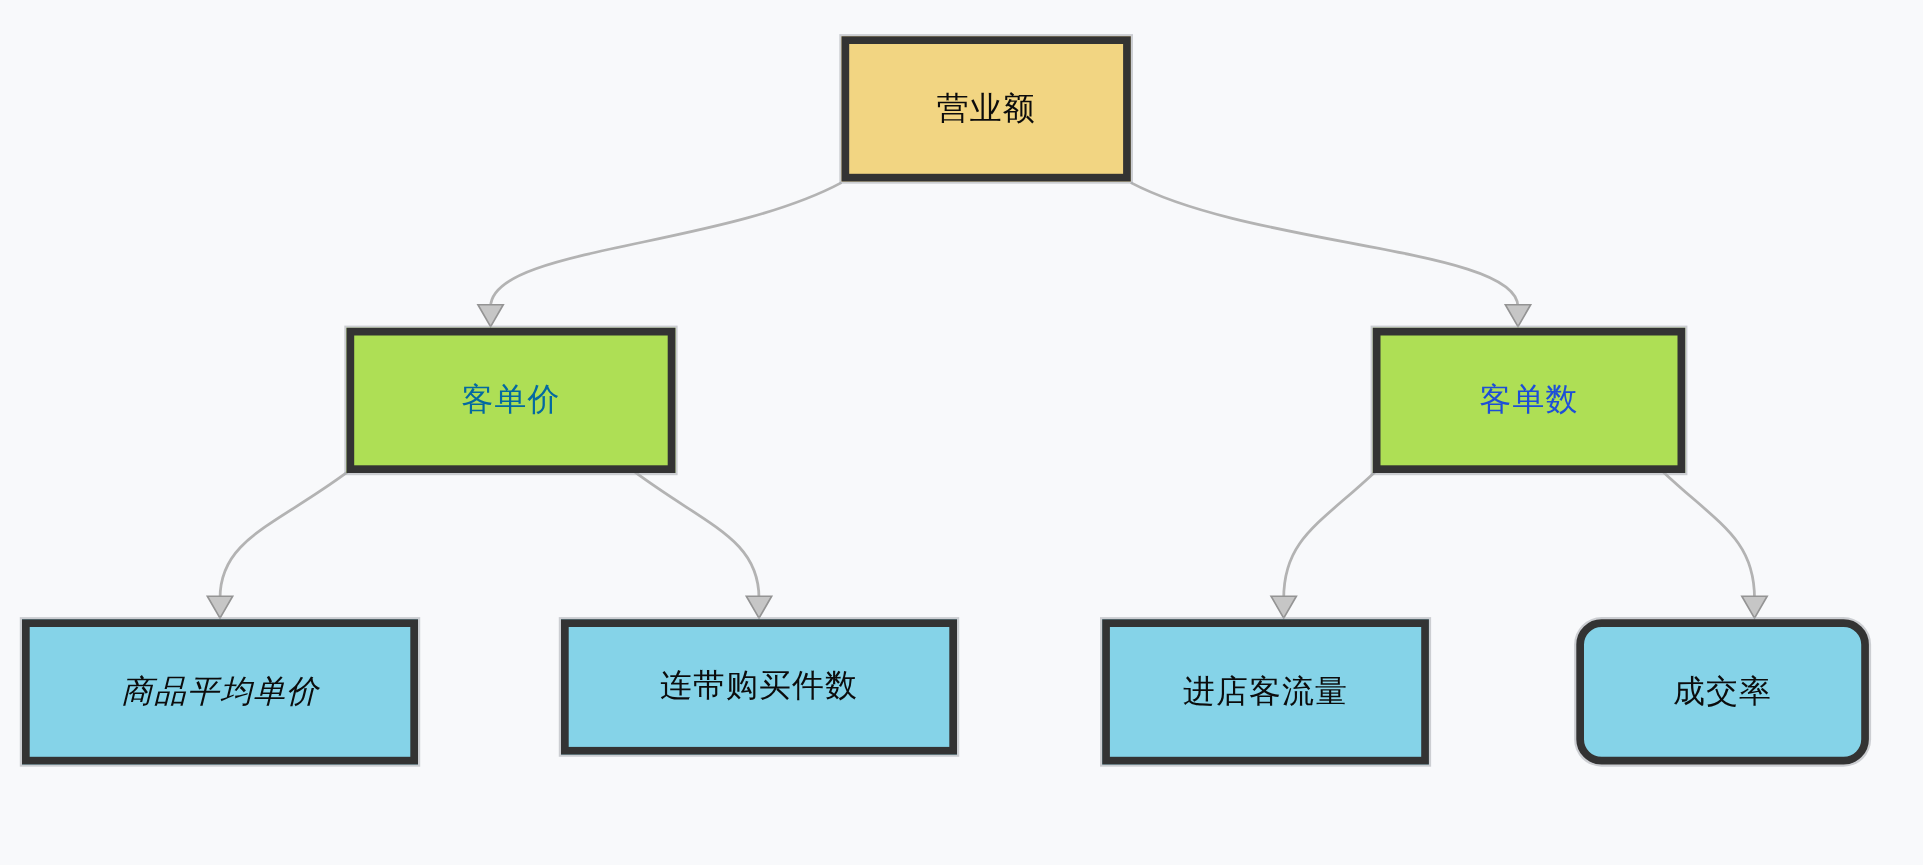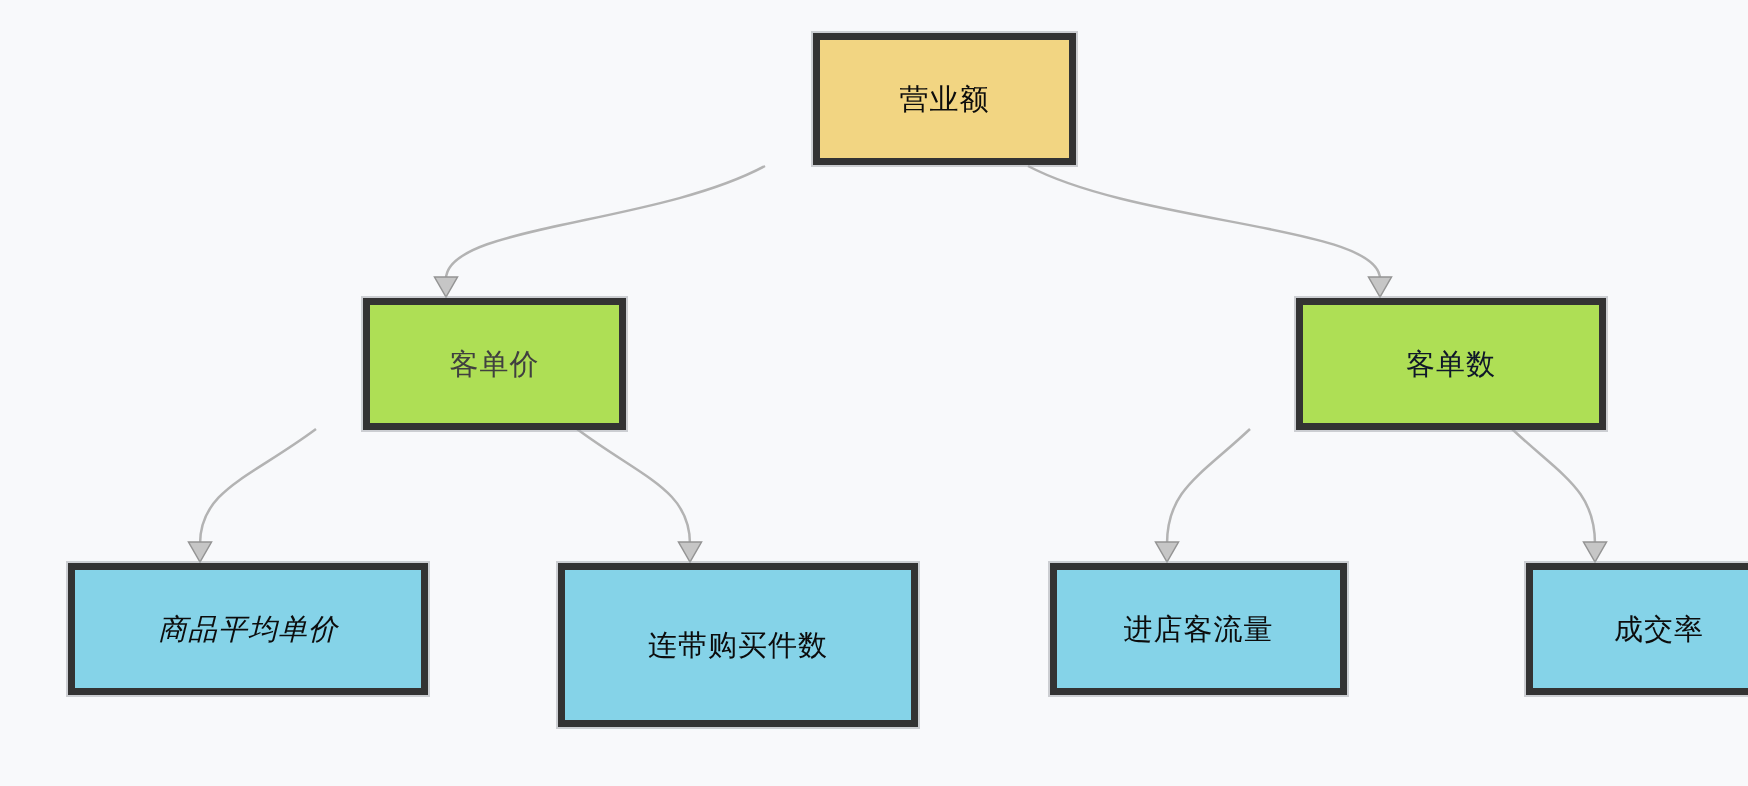--- a/index.html
+++ b/index.html
@@ -22,21 +22,20 @@
     box-sizing: border-box;
     border: 7px solid #333333;
     box-shadow: 0 0 0 2px rgba(168, 171, 176, 0.55);
     display: flex;
     align-items: center;
     justify-content: center;
     font-size: 29px;
     letter-spacing: 1px;
     text-align: center;
     user-select: none;
-    margin-left: 48px;
   }
   .node span { display: inline-block; line-height: 1.2; }
 </style>
 </head>
 <body style="background: rgb(248, 249, 251);">
 
 <div class="canvas">
   <svg id="edges" class="edges-layer" viewBox="0 0 1748 786" xmlns="http://www.w3.org/2000/svg">
       <path d="M 765 166 C 655 225, 446 225, 446 279" fill="none" stroke="#b3b3b3" stroke-width="2.5"></path>
       <polygon points="434.5,277 457.5,277 446,297" fill="#c6c6c6" stroke="#949494" stroke-width="1.5" stroke-linejoin="miter"></polygon>
@@ -48,32 +47,32 @@
       <polygon points="678.5,542 701.5,542 690,562" fill="#c6c6c6" stroke="#949494" stroke-width="1.5" stroke-linejoin="miter"></polygon>
       <path d="M 1250 429 C 1200 476, 1167 490, 1167 544" fill="none" stroke="#b3b3b3" stroke-width="2.5"></path>
       <polygon points="1155.5,542 1178.5,542 1167,562" fill="#c6c6c6" stroke="#949494" stroke-width="1.5" stroke-linejoin="miter"></polygon>
       <path d="M 1512 429 C 1562 476, 1595 490, 1595 544" fill="none" stroke="#b3b3b3" stroke-width="2.5"></path>
       <polygon points="1583.5,542 1606.5,542 1595,562" fill="#c6c6c6" stroke="#949494" stroke-width="1.5" stroke-linejoin="miter"></polygon>
     </svg>
   <div id="nodes">
       <div class="node" style="left: 765px; top: 33px; width: 263px; height: 132px; background: rgb(242, 213, 130); border-color: rgb(51, 51, 51); color: rgb(12, 12, 12);">
         <span>营业额</span>
       </div>
-      <div class="node" style="left: 315px; top: 298px; width: 263px; height: 132px; background: rgb(174, 223, 85); border-color: rgb(51, 51, 51); color: #404040;">
+      <div class="node" style="left: 315px; top: 298px; width: 299px; height: 132px; background: rgb(174, 223, 85); border-color: rgb(51, 51, 51); color: #0369a1;">
         <span>客单价</span>
       </div>
-      <div class="node" style="left: 1248px; top: 298px; width: 310px; height: 132px; background: rgb(174, 223, 85); border-color: rgb(51, 51, 51); color: #0f172a;">
+      <div class="node" style="left: 1248px; top: 298px; width: 284px; height: 132px; background: rgb(174, 223, 85); border-color: rgb(51, 51, 51); color: #1d4ed8;">
         <span>客单数</span>
       </div>
       <div class="node" style="left: 20px; top: 563px; width: 360px; height: 132px; background: rgb(133, 211, 232); border-color: rgb(51, 51, 51); color: rgb(12, 12, 12); font-style: italic;">
         <span>商品平均单价</span>
       </div>
-      <div class="node" style="left: 510px; top: 563px; width: 360px; height: 164px; background: rgb(133, 211, 232); border-color: rgb(51, 51, 51); color: rgb(12, 12, 12);">
+      <div class="node" style="left: 510px; top: 563px; width: 360px; height: 123px; background: rgb(133, 211, 232); border-color: rgb(51, 51, 51); color: rgb(12, 12, 12);">
         <span>连带购买件数</span>
       </div>
       <div class="node" style="left: 1002px; top: 563px; width: 297px; height: 132px; background: rgb(133, 211, 232); border-color: rgb(51, 51, 51); color: rgb(12, 12, 12);">
         <span>进店客流量</span>
       </div>
-      <div class="node" style="left: 1478px; top: 563px; width: 266px; height: 132px; background: rgb(133, 211, 232); border-color: rgb(51, 51, 51); color: rgb(12, 12, 12);">
+      <div class="node" style="left: 1433px; top: 563px; width: 266px; height: 132px; background: rgb(133, 211, 232); border-color: rgb(51, 51, 51); color: rgb(12, 12, 12); border-radius: 23px;">
         <span>成交率</span>
       </div>
     </div>
 </div>
 
 </body></html>

